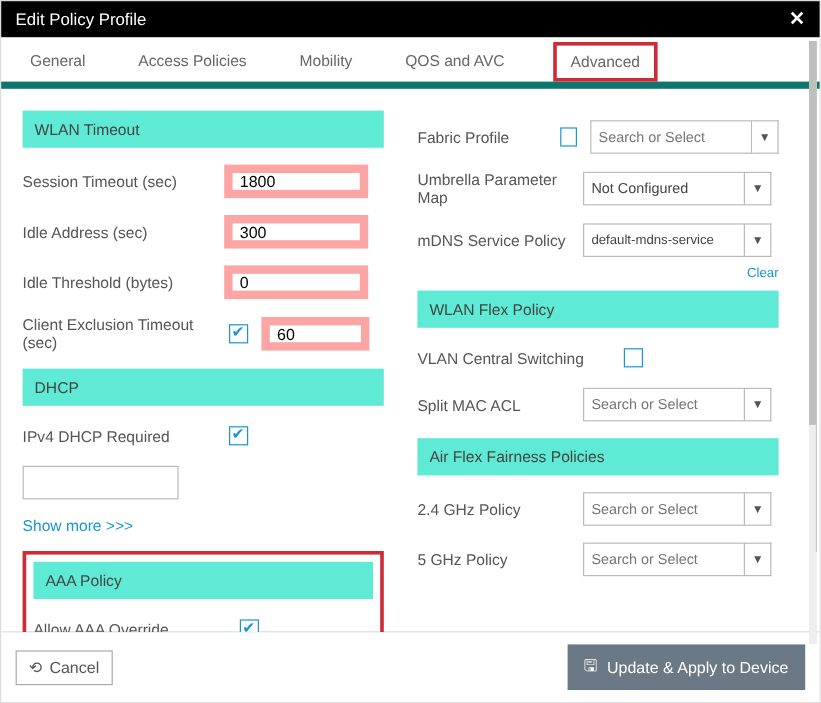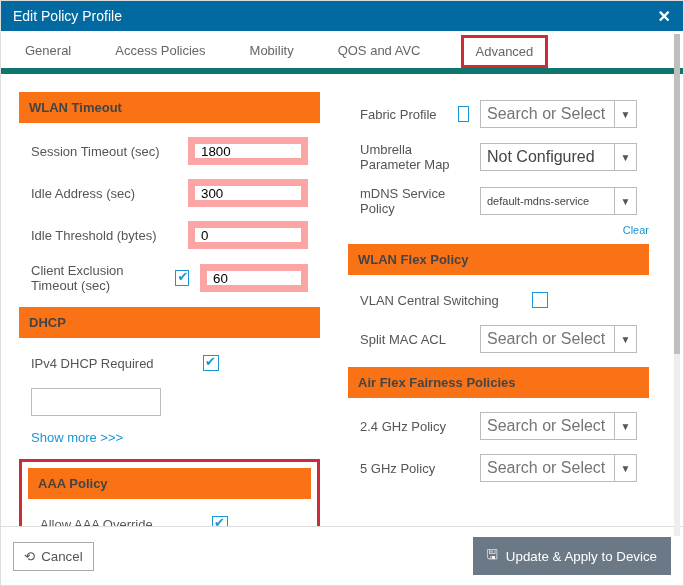--- a/index.html
+++ b/index.html
@@ -1,35 +1,35 @@
 <!DOCTYPE html>
 <html><head>
 <meta charset="utf-8">
 <style>
   * { box-sizing: border-box; font-family: Arial, Helvetica, sans-serif; }
   body { margin:0; padding:0; background:#fff; color:#555; font-size:13px; width:684px; height:586px; overflow:hidden; position:relative;}
   .modal { width:684px; height:586px; display:flex; flex-direction:column; border:1px solid #ddd;}
-  .titlebar { background:#0369a1; color:#fff; height:30px; display:flex; align-items:center; padding:0 12px; justify-content:space-between;}
+  .titlebar { background:#000000; color:#fff; height:30px; display:flex; align-items:center; padding:0 12px; justify-content:space-between;}
   .titlebar span.title { font-size:14px; }
   .close-x { color:#fff; font-size:16px; font-weight:bold; cursor:pointer;}
   .tabs { display:flex; padding:4px 20px 0 20px; gap:36px; border-bottom:6px solid #0f766e; }
   .tab { padding:8px 4px; color:#666; cursor:pointer; position:relative;}
   .tab.active { border:3px solid #cf2b36; padding:6px 12px; }
   .body { flex:1; overflow:auto; padding:10px 20px 0 8px; display:flex; gap:28px; position:relative;}
   .col { flex:1; min-width:0; }
-  .section-hdr { background:#f97316; padding:8px 10px; font-weight:bold; color:#444; margin:8px 0 10px 0;}
-  .row { display:flex; align-items:center; margin:14px 12px; gap:8px;}
+  .section-hdr { background:#5eead4; padding:8px 10px; font-weight:normal; color:#444; margin:8px 0 10px 0;}
+  .row { display:flex; align-items:center; margin:14px 0; gap:8px;}
   .row .lbl { width:160px; color:#555;}
   .rcol .row .lbl { width:130px; color:#555; }
   input.txt { height:28px; width:120px; border:7px solid #fca5a5; padding:2px 6px;}
   input.txtw { height:28px; width:130px; border:1px solid #bbb; padding:2px 6px;}
   .chk { appearance:none; width:16px; height:16px; border:1px solid #1896d3; position:relative; background:#fff;}
   .chk:checked::after { content:"✔"; position:absolute; top:-2px; left:1px; font-size:13px; color:#1896d3;}
   .sel { display:flex; align-items:center;}
-  .sel-input { height:28px; width:135px; border:1px solid #bbb; padding:2px 6px; color:#bbb; font-size:16px;}
+  .sel-input { height:28px; width:135px; border:1px solid #bbb; padding:2px 6px; color:#bbb; font-size:12px;}
   .sel-input.has-val { color:#444;}
   .sel-btn { width:22px; height:28px; border:1px solid #bbb; border-left:none; background:#fff; display:flex; align-items:center; justify-content:center; font-size:10px;}
   .linky { color:#1896d3; cursor:pointer;text-align:right;}
   .clearlink { color:#1896d3; font-size:11px; text-align:right; margin-top:-6px; display:block;}
   .aaa-highlight { border:3px solid #cf2b36; padding:4px 6px 8px 6px; margin:2px 0 6px 0;}
   .aaa-highlight .section-hdr { margin-top:2px;}
   .footer { border-top:1px solid #ddd; padding:10px 12px; display:flex; justify-content:space-between; align-items:center;}
   .btn-cancel { border:1px solid #aaa; background:#fff; padding:6px 10px; display:flex; align-items:center; gap:6px; color:#555; cursor:pointer;}
   .btn-apply { border:none; background:#6b7986; color:#fff; padding:8px 14px; display:flex; align-items:center; gap:8px; cursor:pointer;}
   .scrollhint { position:absolute; right:4px; top:34px; bottom:50px; width:6px; background:#eee;}
@@ -65,21 +65,21 @@
         <div class="lbl">Idle Address (sec)</div>
         <input class="txt" value="300" style="">
       </div>
       <div class="row">
         <div class="lbl">Idle Threshold (bytes)</div>
         <input class="txt" value="0" style="">
       </div>
       <div class="row">
         <div class="lbl">Client Exclusion Timeout (sec)</div>
         <input type="checkbox" class="chk" checked="" style="">
-        <input class="txt" style="width: 108px;" value="60">
+        <input class="txt" style="width: 90px;" value="60">
       </div>
 
       <div class="section-hdr">DHCP</div>
 
       <div class="row">
         <div class="lbl">IPv4 DHCP Required</div>
         <input type="checkbox" class="chk" checked="" style="">
       </div>
       <div class="row">
         <input class="txtw" value="" style="">

